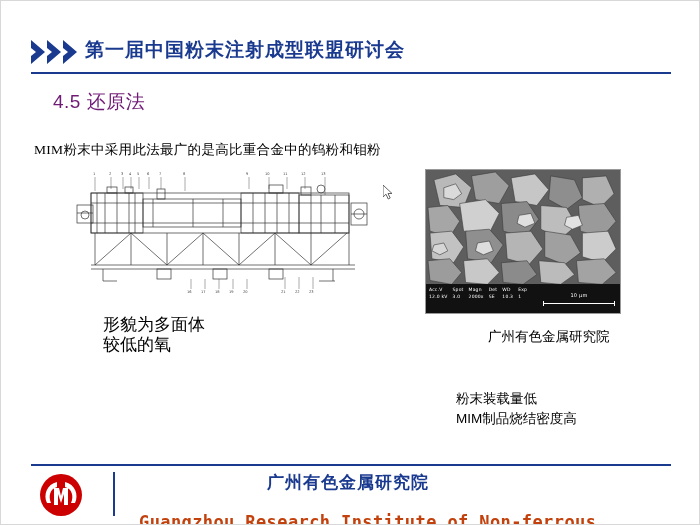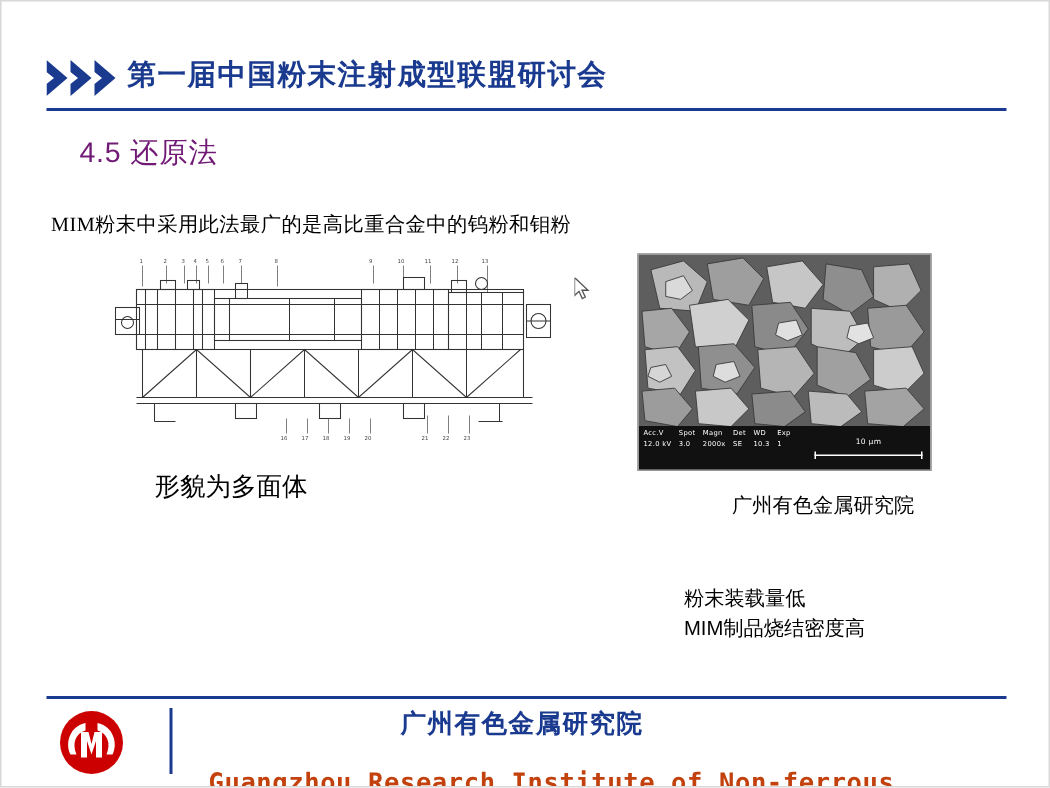--- a/index.html
+++ b/index.html
@@ -457,20 +457,21 @@
   </div>
 
   <div class="cursor">
     <svg width="12" height="16" viewBox="0 0 12 16">
       <polygon points="0,0 0,12 3,9.2 5.2,14 7.2,13 5,8.5 9,8.5" fill="none" stroke="#555" stroke-width="0.9"></polygon>
     </svg>
   </div>
 
   <div class="caption-left">
     <div>形貌为多面体</div>
+    <div>较低的氧</div>
   </div>
 
   <div class="caption-right">广州有色金属研究院</div>
 
   <div class="caption-bottom-right">
     <div>粉末装载量低</div>
     <div>MIM制品烧结密度高</div>
   </div>
 
   <div class="footer">

